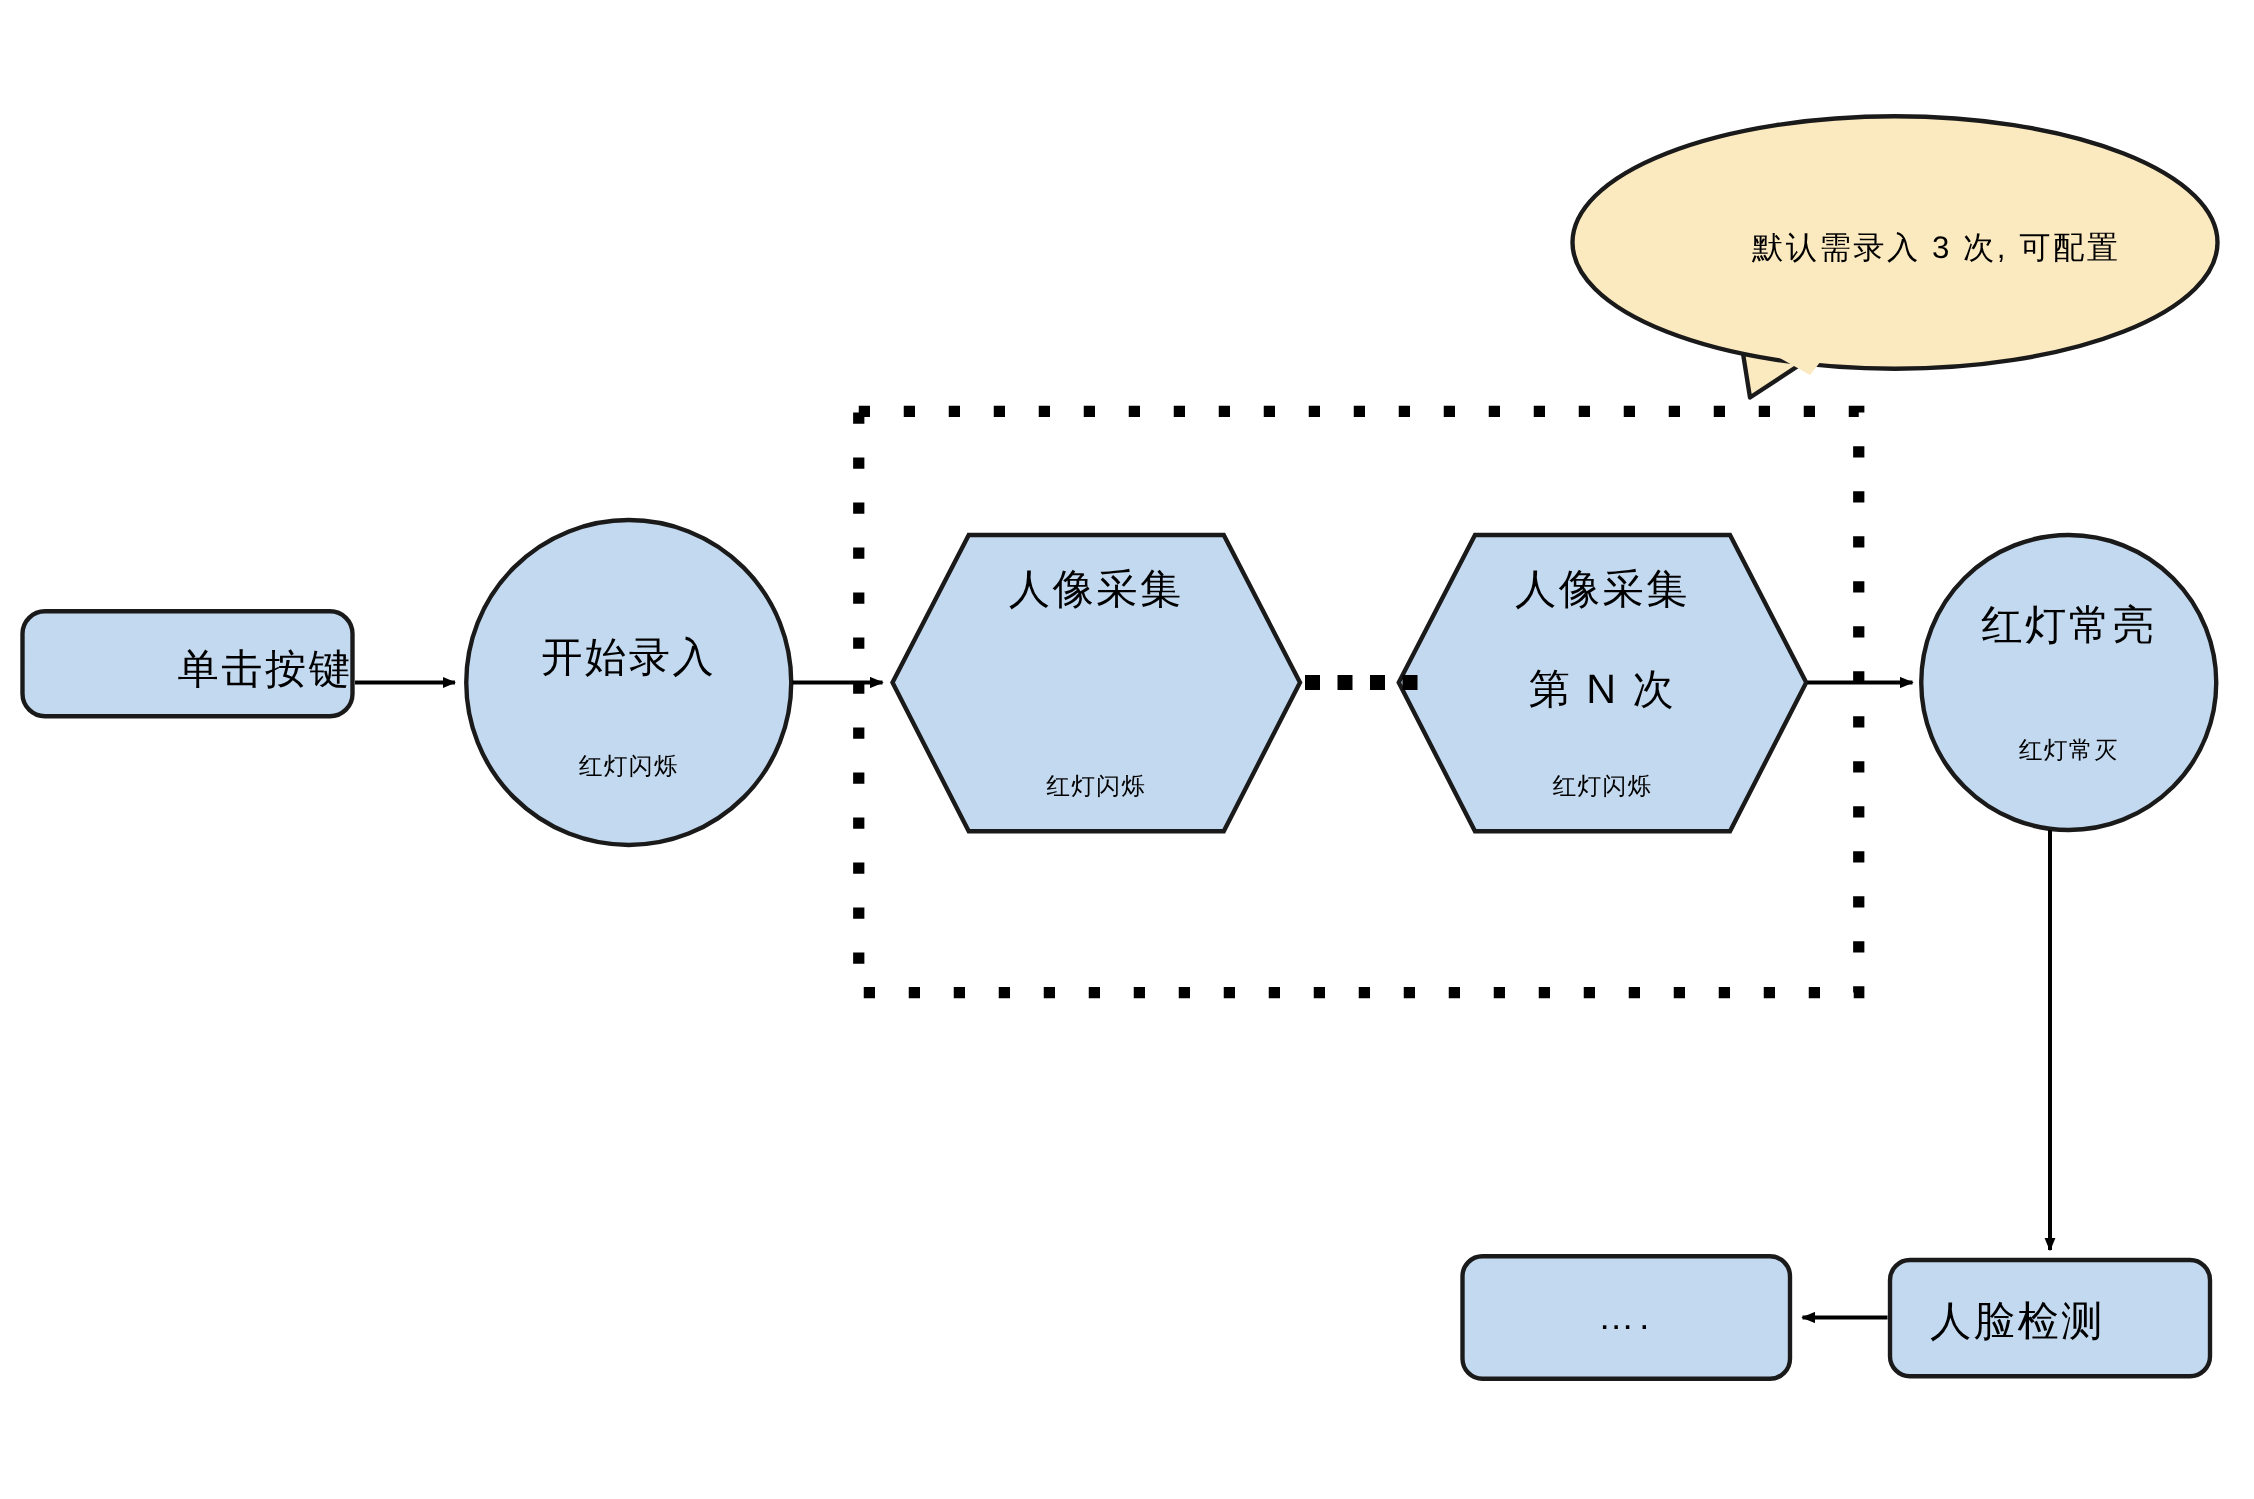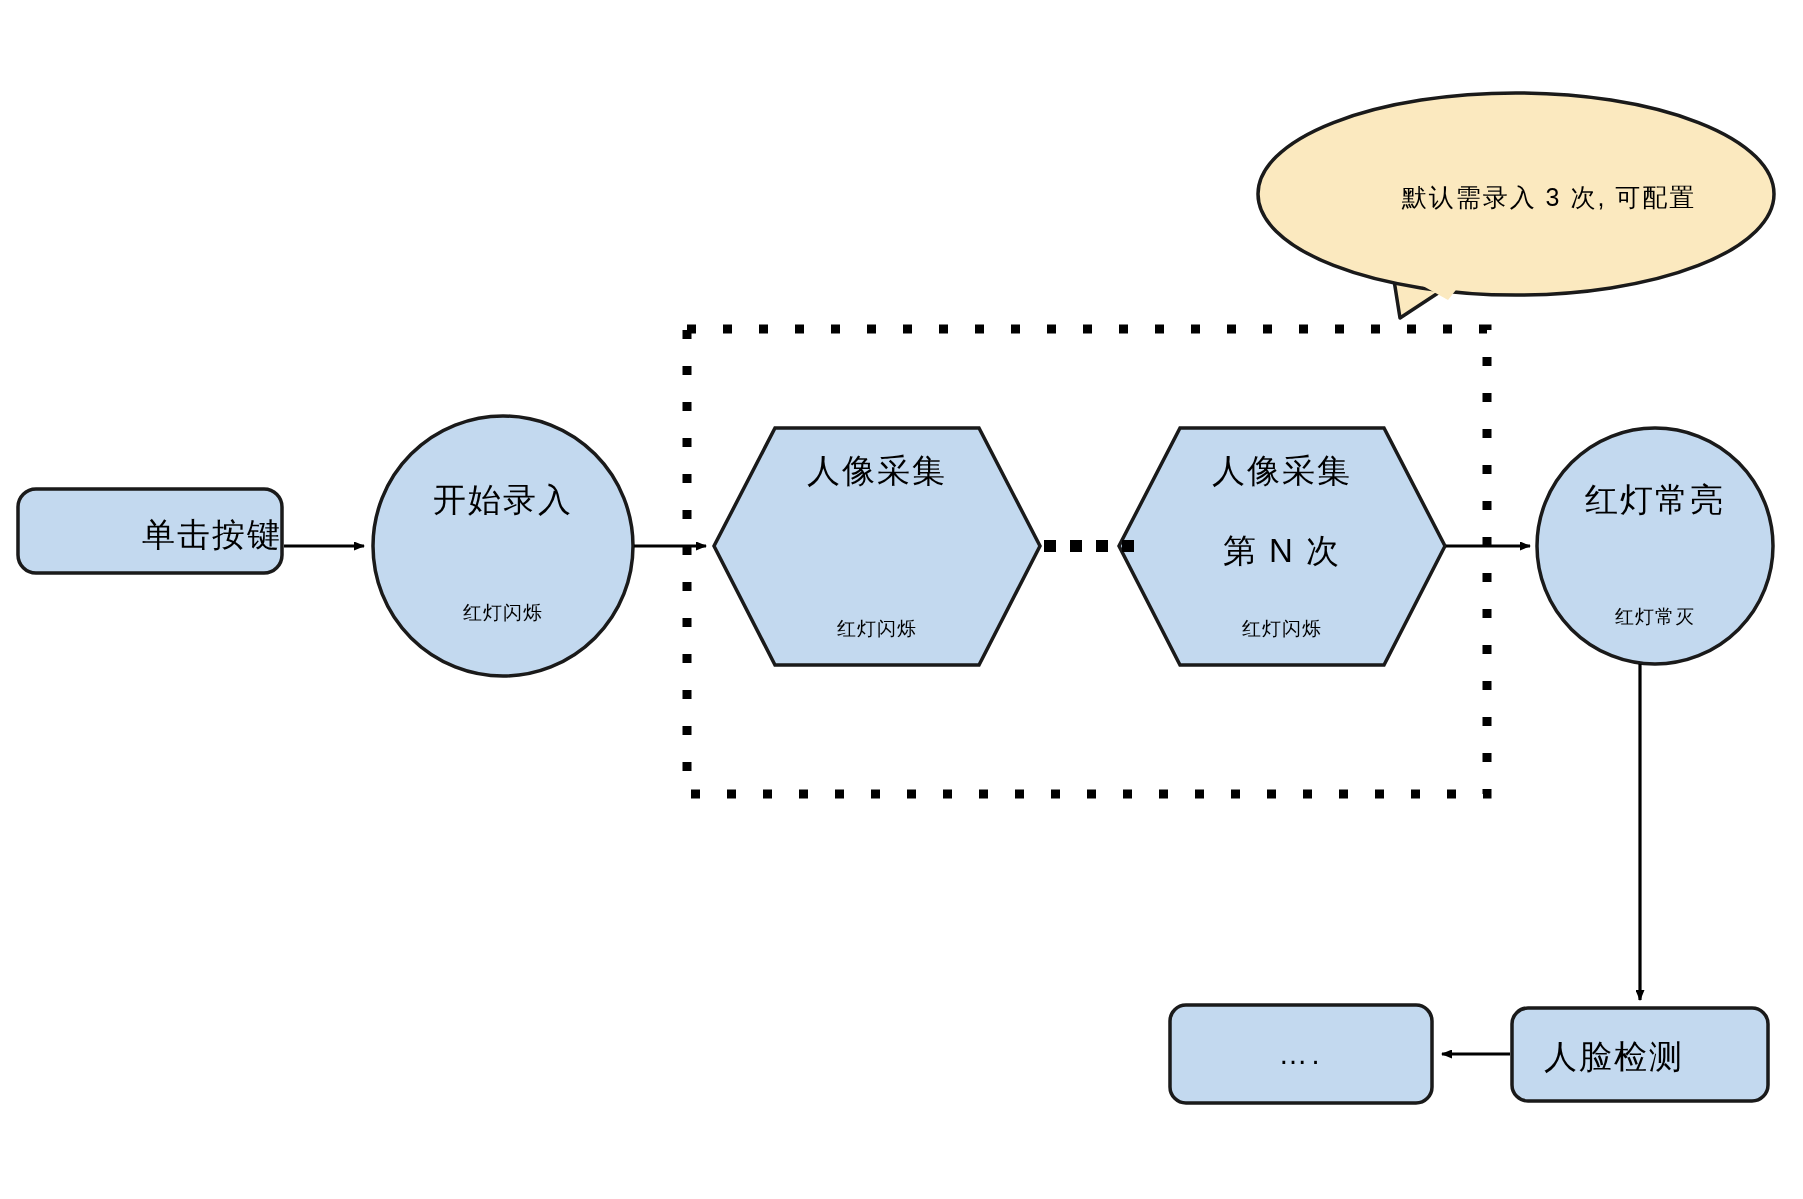--- a/index.html
+++ b/index.html
@@ -97,32 +97,32 @@
     <g fill="#000000">
       <rect x="1044" y="540" width="12" height="12"></rect>
       <rect x="1070" y="540" width="12" height="12"></rect>
       <rect x="1096" y="540" width="12" height="12"></rect>
       <rect x="1122" y="540" width="12" height="12"></rect>
     </g>
   </svg>
 
   <div class="node-label lbl-main" style="left:18px; top:513px; width:264px;text-align:right;">单击按键</div>
 
-  <div class="node-label lbl-main" style="left:373px; top:478px; width:260px;font-family:Liberation Mono, monospace;">开始录入</div>
+  <div class="node-label lbl-main" style="left:373px; top:504px; width:260px;font-family:Liberation Mono, monospace;">开始录入</div>
   <div class="node-label lbl-sub" style="left:373px; top:600px; width:260px;">红灯闪烁</div>
 
   <div class="node-label lbl-main" style="left:714px; top:449px; width:326px;">人像采集</div>
   <div class="node-label lbl-sub" style="left:714px; top:616px; width:326px;">红灯闪烁</div>
 
   <div class="node-label lbl-main" style="left:1119px; top:449px; width:326px;">人像采集</div>
   <div class="node-label lbl-main" style="left:1119px; top:529px; width:326px;">第 N 次</div>
   <div class="node-label lbl-sub" style="left:1119px; top:616px; width:326px;">红灯闪烁</div>
 
   <div class="node-label lbl-main" style="left:1525px; top:478px; width:260px;">红灯常亮</div>
-  <div class="node-label lbl-sub" style="left:1525px; top:604px; width:260px;">红灯常灭</div>
+  <div class="node-label lbl-sub" style="left:1525px; top:587px; width:260px;">红灯常灭</div>
 
   <div class="node-label lbl-main" style="left:1512px; top:1035px; width:204px;">人脸检测</div>
 
   <div class="node-label lbl-dots" style="left:1170px; top:1038px; width:262px;">….</div>
 
   <div class="node-label lbl-callout" style="left:1258px; top:181px; width:582px;">默认需录入 3 次, 可配置</div>
 
 </div>
 
 </body></html>

